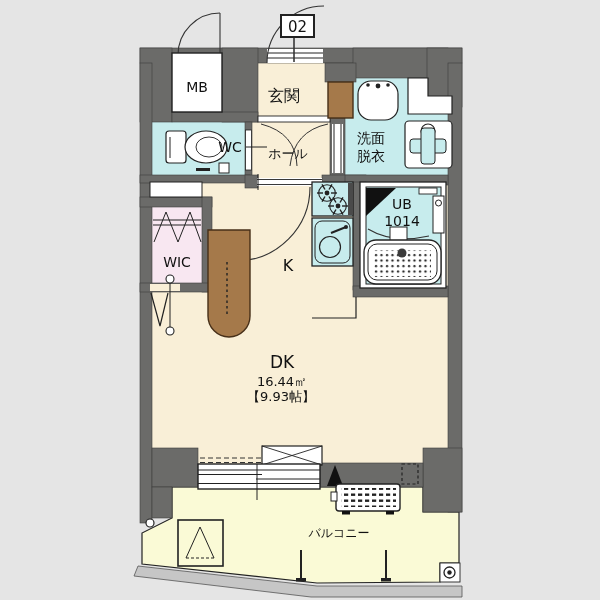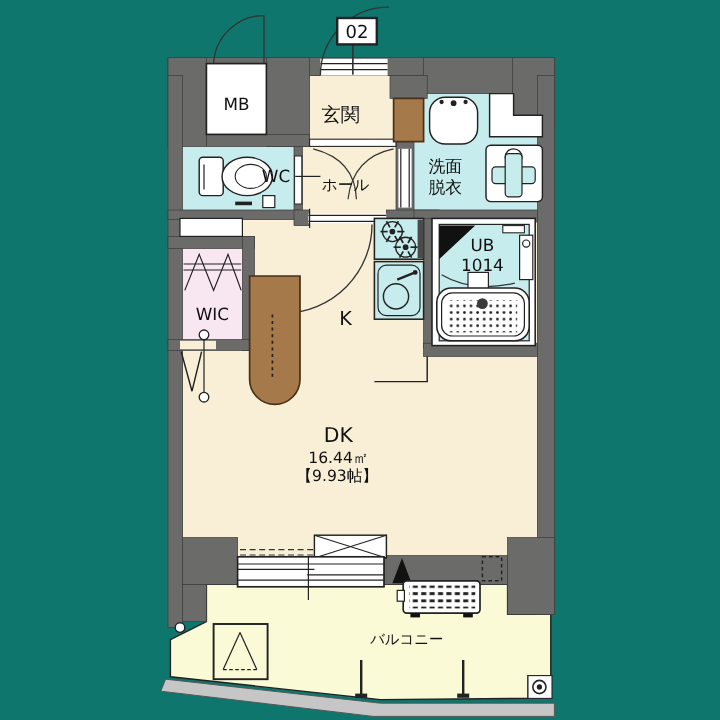--- a/index.html
+++ b/index.html
@@ -1,16 +1,16 @@
 <!DOCTYPE html>
 <html><head>
 <meta charset="utf-8">
 <style>
   html,body{margin:0;padding:0;background:#ffffff;}
-  .stage{position:relative;width:600px;height:600px;background:#0f766e;overflow:hidden;
+  .stage{position:relative;width:600px;height:600px;background:#e5e5e5;overflow:hidden;
          font-family:"DejaVu Sans","Liberation Sans",sans-serif;}
   svg{display:block;}
   text{fill:#111;font-family:"DejaVu Sans","Liberation Sans",sans-serif;}
 </style>
 </head>
 <body>
 
 <div class="stage">
 <svg width="600" height="600" viewBox="0 0 600 600">
   <defs>

